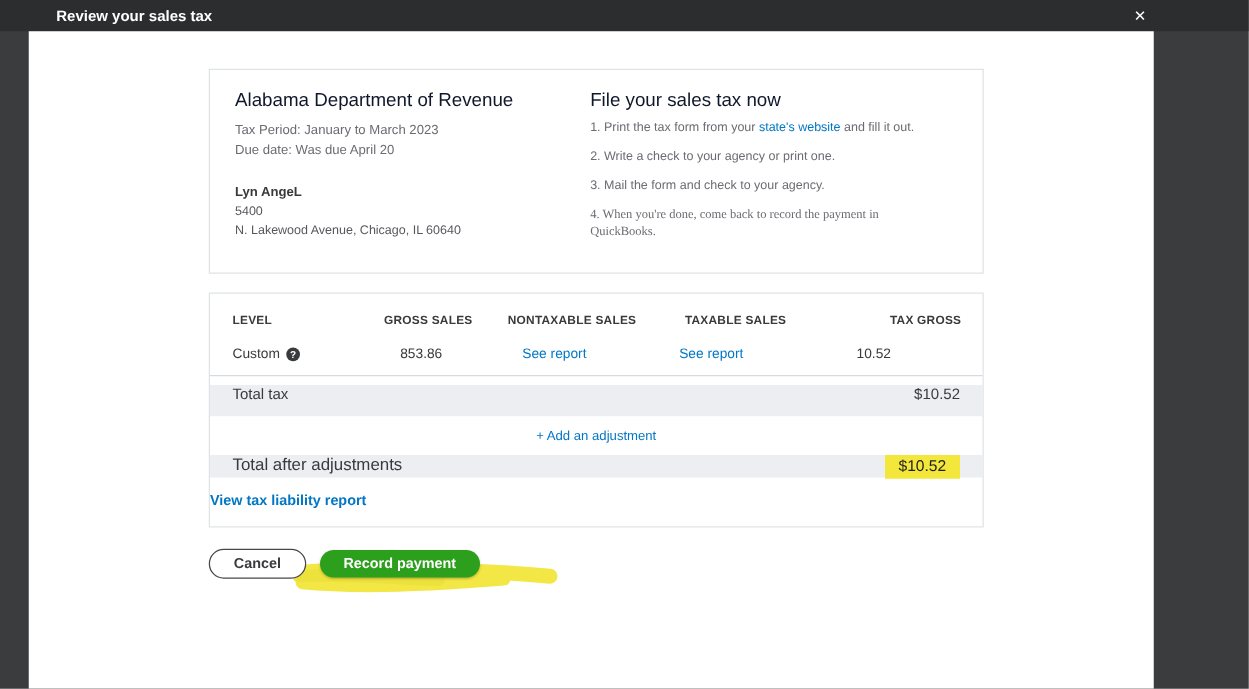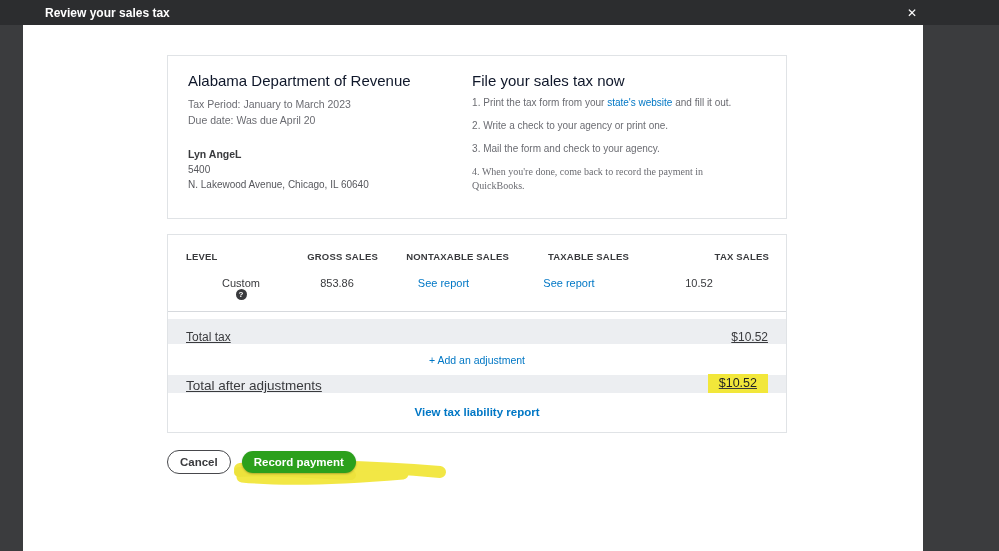--- a/index.html
+++ b/index.html
@@ -44,50 +44,49 @@
   .bold { font-weight: bold; }
 
   .table-card { margin-top: 15px; padding-bottom: 10px; min-height: 185px; }
   .grid { display: grid; grid-template-columns: 110px 82px 131px 120px 140px; padding: 0 18px; }
   .thead { padding-top: 16px; padding-bottom: 7px; }
   .th { font-size: 9.5px; font-weight: bold; color: #393a3d; letter-spacing: 0.2px; text-align: right; }
   .th.first { text-align: left; }
   .trow-wrap { border-bottom: 1px solid #d6d9dd; }
   .trow { padding-top: 8px; padding-bottom: 11px; }
   .td { font-size: 11px; color: #393a3d; text-align: center; }
-  .td.first { text-align: left; display: flex; align-items: center; gap: 0; flex-direction: column; }
+  .td.first { text-align: left; display: flex; align-items: flex-end; gap: 5px; }
   .help {
     display: inline-flex; align-items: center; justify-content: center;
     width: 11px; height: 11px; border-radius: 50%;
     background: #393a3d; color: #fff; font-size: 8px; font-weight: bold;
     cursor: pointer;
   }
   .band {
     margin-top: 7px; background: #eceef1; height: 25px;
-    display: flex; align-items: flex-end; justify-content: space-between;
+    display: flex; align-items: flex-start; justify-content: space-between;
     padding: 0 18px;
-    text-decoration: underline;
   }
   .band.total-tax { font-size: 12px; }
   .add-adjust { padding: 10px 18px 9px; font-size: 10.5px; text-align: center; }
   .band.total-after { margin-top: 0; height: 18px; font-size: 13.5px; }
   .hl {
     background: var(--highlight-yellow, #f2e73a);
     padding: 2px 11px 3px; font-size: 12.5px; color: #1f2023;
   }
-  .view-report { text-align: center; padding: 13px 0 4px; font-size: 11.5px; }
+  .view-report { text-align: left; padding: 13px 0 4px; font-size: 11.5px; }
 
   .actions {
     position: relative; margin: 14px 0 0 144px;
     display: flex; align-items: center; gap: 11px; height: 30px;
   }
   .btn {
     position: relative; z-index: 1; border-radius: 14px; cursor: pointer;
     font-family: inherit; font-size: 11.5px; font-weight: bold;
-    padding: 5px 12px; line-height: 1.1;
+    padding: 5px 19px; line-height: 1.1;
   }
   .btn.cancel { background: #fff; border: 1px solid #47484c; color: #393a3d; }
   .btn.record {
     background: var(--qb-green, #2ca01c); border: none; color: #fff;
     box-shadow: 0 1px 2px rgba(0,0,0,0.25);
   }
   .scribble { position: absolute; left: 66px; top: 12px; z-index: 0; opacity: 0.92; }
 </style>
 </head>
 <body>
@@ -116,21 +115,21 @@
       <div class="step step-wrap">4. When you're done, come back to record the payment in QuickBooks.</div>
     </div>
   </section>
 
   <section class="card table-card">
     <div class="grid thead">
       <div class="th first">LEVEL</div>
       <div class="th">GROSS SALES</div>
       <div class="th">NONTAXABLE SALES</div>
       <div class="th">TAXABLE SALES</div>
-      <div class="th">TAX SALES</div>
+      <div class="th">TAX GROSS</div>
     </div>
     <div class="trow-wrap">
       <div class="grid trow">
         <div class="td first">
           <span>Custom</span>
           <span class="help">?</span>
         </div>
         <div class="td">853.86</div>
         <div class="td"><a class="link">See report</a></div>
         <div class="td"><a class="link">See report</a></div>

